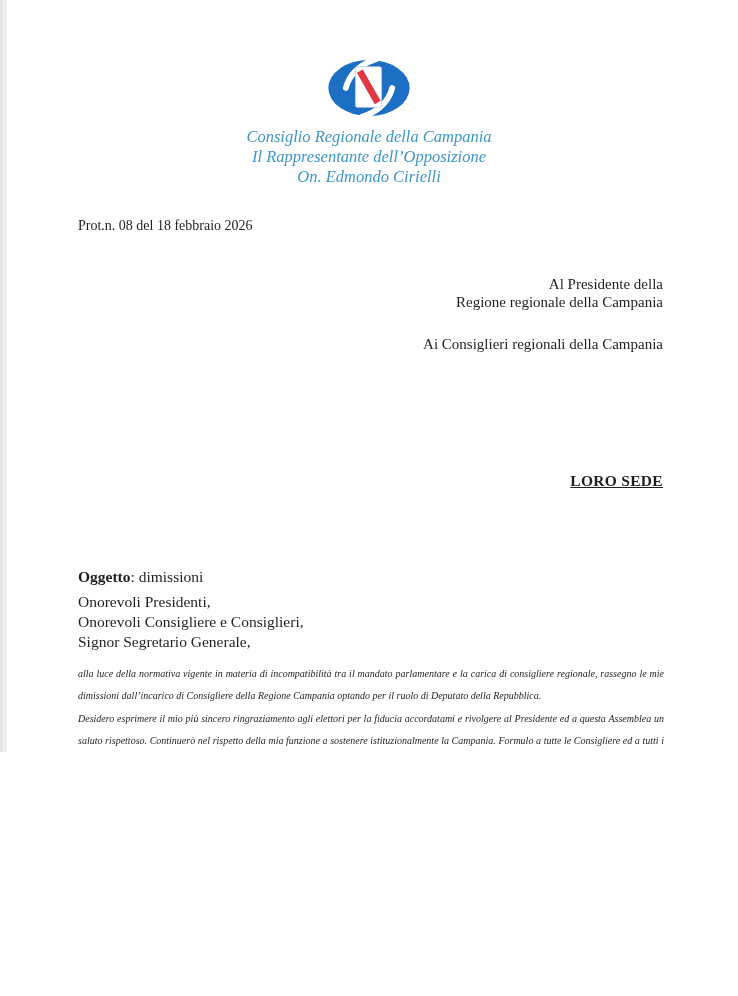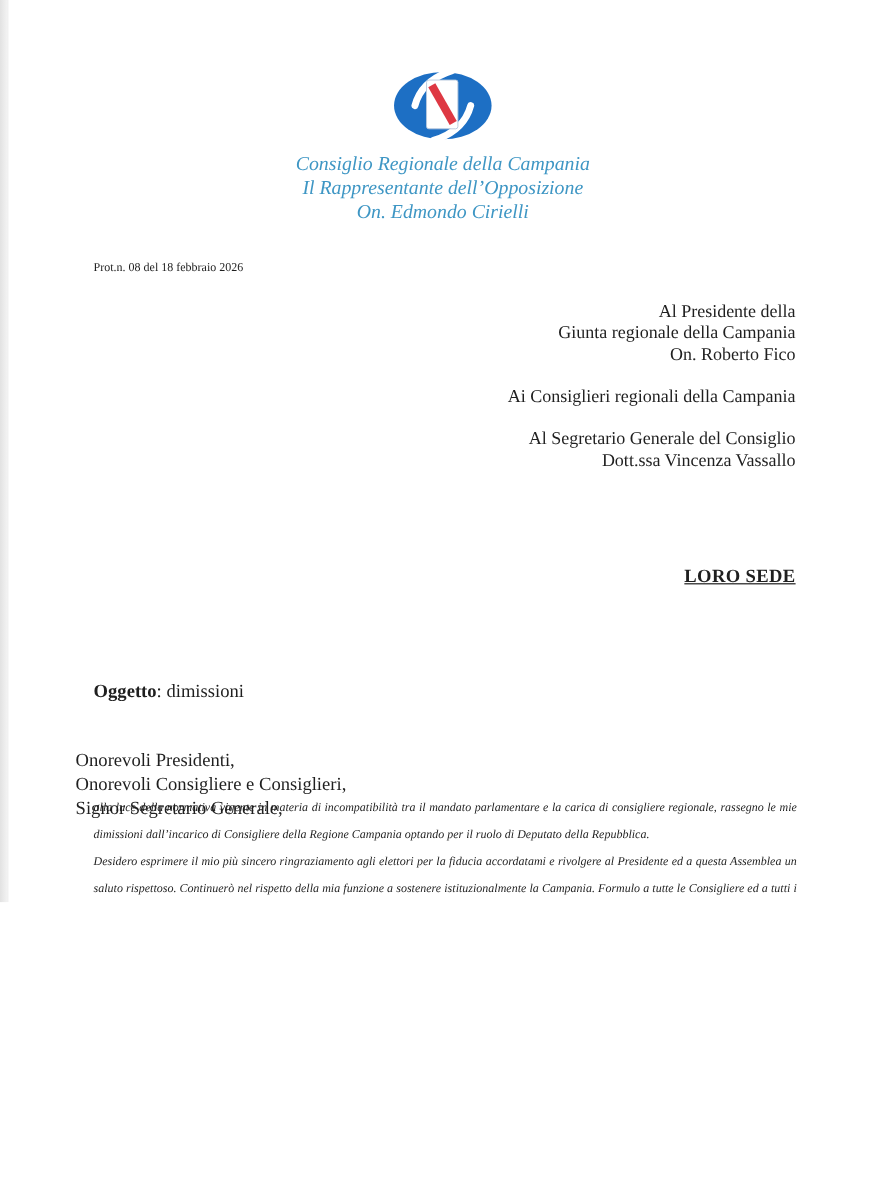--- a/index.html
+++ b/index.html
@@ -23,43 +23,43 @@
   .logo { display:block; margin:0 auto; }
   .org {
     margin-top:9px;
     font-style:italic;
     font-size:16.5px;
     line-height:20px;
     color:#3e96c4;
   }
   .prot {
     position:absolute; left:78px; top:218px;
-    font-size:10px;
+    font-size:14px;
   }
   .recipients {
     position:absolute; top:251px; right:75px;
     text-align:right;
     font-size:15px; line-height:18px;
   }
-  .rblock { margin-bottom:17px; }
+  .rblock { margin-bottom:17px;margin-top:24px; }
   .loro-sede {
     position:absolute; top:472px; right:75px;
     font-size:15.5px; font-weight:bold;
     text-decoration:underline;
     letter-spacing:0.3px;
     text-align:right;
   }
   .subject {
     position:absolute; left:78px; top:568px;
     font-size:15.5px;
   }
   .subject .lbl { font-weight:bold; }
   .salutation {
-    position:absolute; left:63px; top:592px;
-    font-size:15.5px; line-height:19.8px;margin-top:32px;
+    position:absolute; left:78px; top:592px;
+    font-size:15.5px; line-height:19.8px;
   }
   .letter-body {
     position:absolute; left:78px; top:663px; width:586px;
     font-size:10px; line-height:22.4px;
     text-align:justify;
     font-style:italic;
   }
   .letter-body p { margin:0; }
   .sig-name {
     position:absolute; left:400px; top:898px; width:285px;
@@ -89,29 +89,24 @@
       <div>Il Rappresentante dell’Opposizione</div>
       <div>On. Edmondo Cirielli</div>
     </div>
   </div>
 
   <div class="prot">Prot.n. 08 del 18 febbraio 2026</div>
 
   <div class="recipients">
     <div class="rblock">
       <div>Al Presidente della</div>
-      <div>Giunta regionale della Campania</div>
-      <div>On. Roberto Fico</div>
+      <div>Regione regionale della Campania</div>
     </div>
     <div class="rblock">
       <div>Ai Consiglieri regionali della Campania</div>
-    </div>
-    <div class="rblock">
-      <div>Al Segretario Generale del Consiglio</div>
-      <div>Dott.ssa Vincenza Vassallo</div>
     </div>
   </div>
 
   <div class="loro-sede">LORO SEDE</div>
 
   <div class="subject">
     <span class="lbl">Oggetto</span><span>: dimissioni</span>
   </div>
 
   <div class="salutation">

